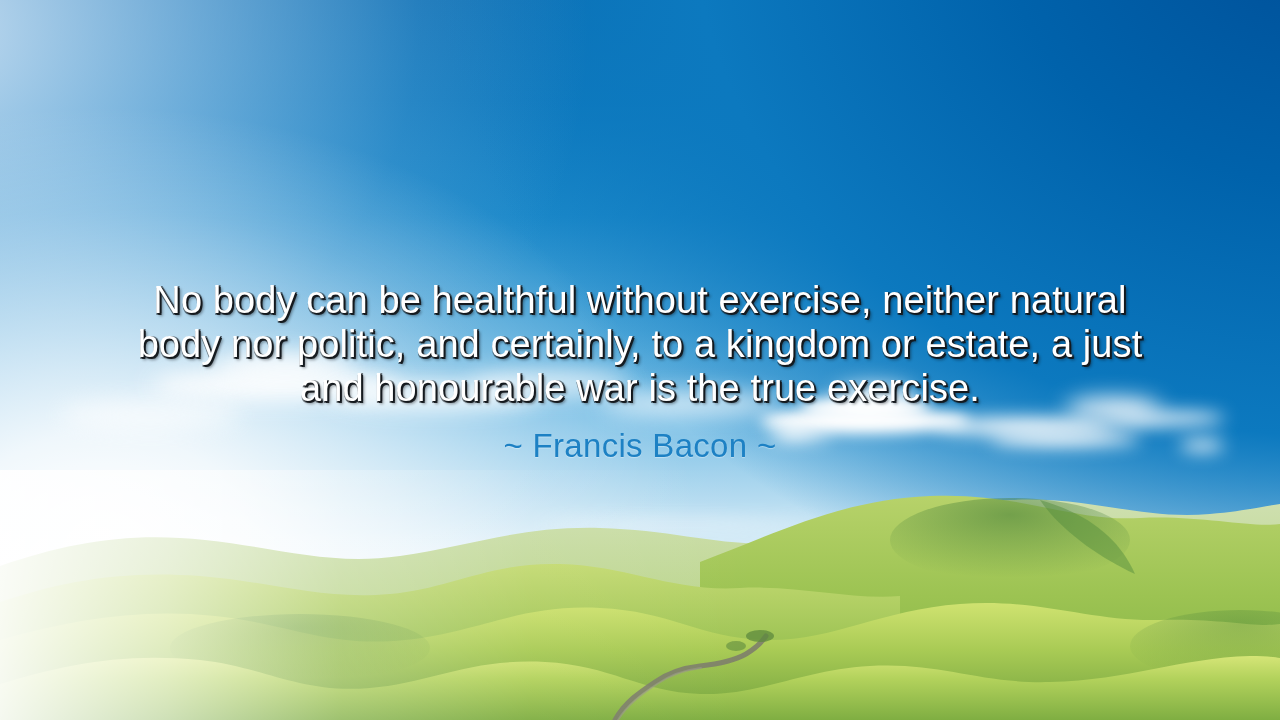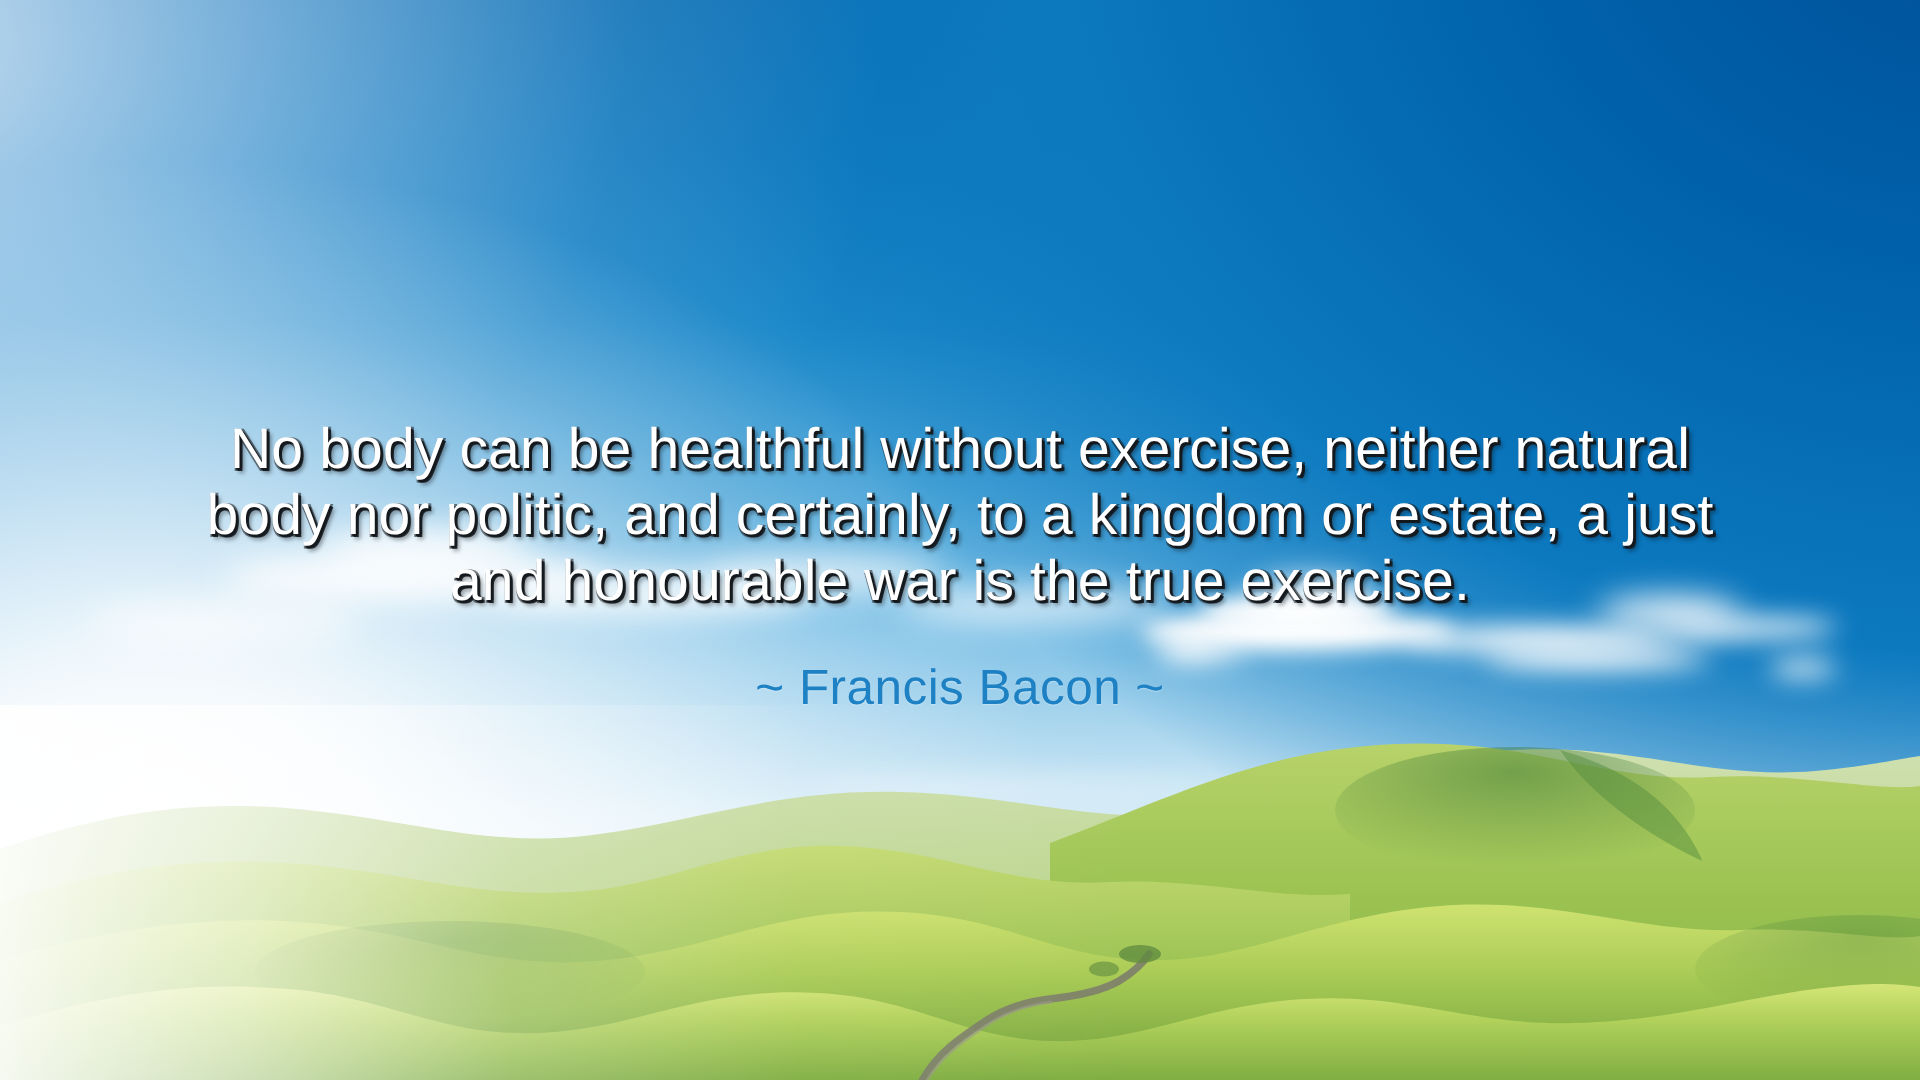--- a/index.html
+++ b/index.html
@@ -88,21 +88,21 @@
     text-shadow:
       2px 2px 0 rgba(20,24,28,0.92),
       1px 1px 0 rgba(20,24,28,0.92),
       2px 0 0 rgba(20,24,28,0.55),
       0 2px 0 rgba(20,24,28,0.55),
       3px 3px 3px rgba(10,14,18,0.45);
     max-width:1040px;
     margin:0 auto;
   }
   .attribution {
-    margin-top:28px;
+    margin-top:16px;
     font-family:"Liberation Sans", sans-serif;
     font-size:33px;
     line-height:40px;
     font-weight:400;
     color:#1d81c4;
     letter-spacing:0.3px;
     text-shadow:0 1px 1px rgba(255,255,255,0.35);
   }
 </style>
 </head>

